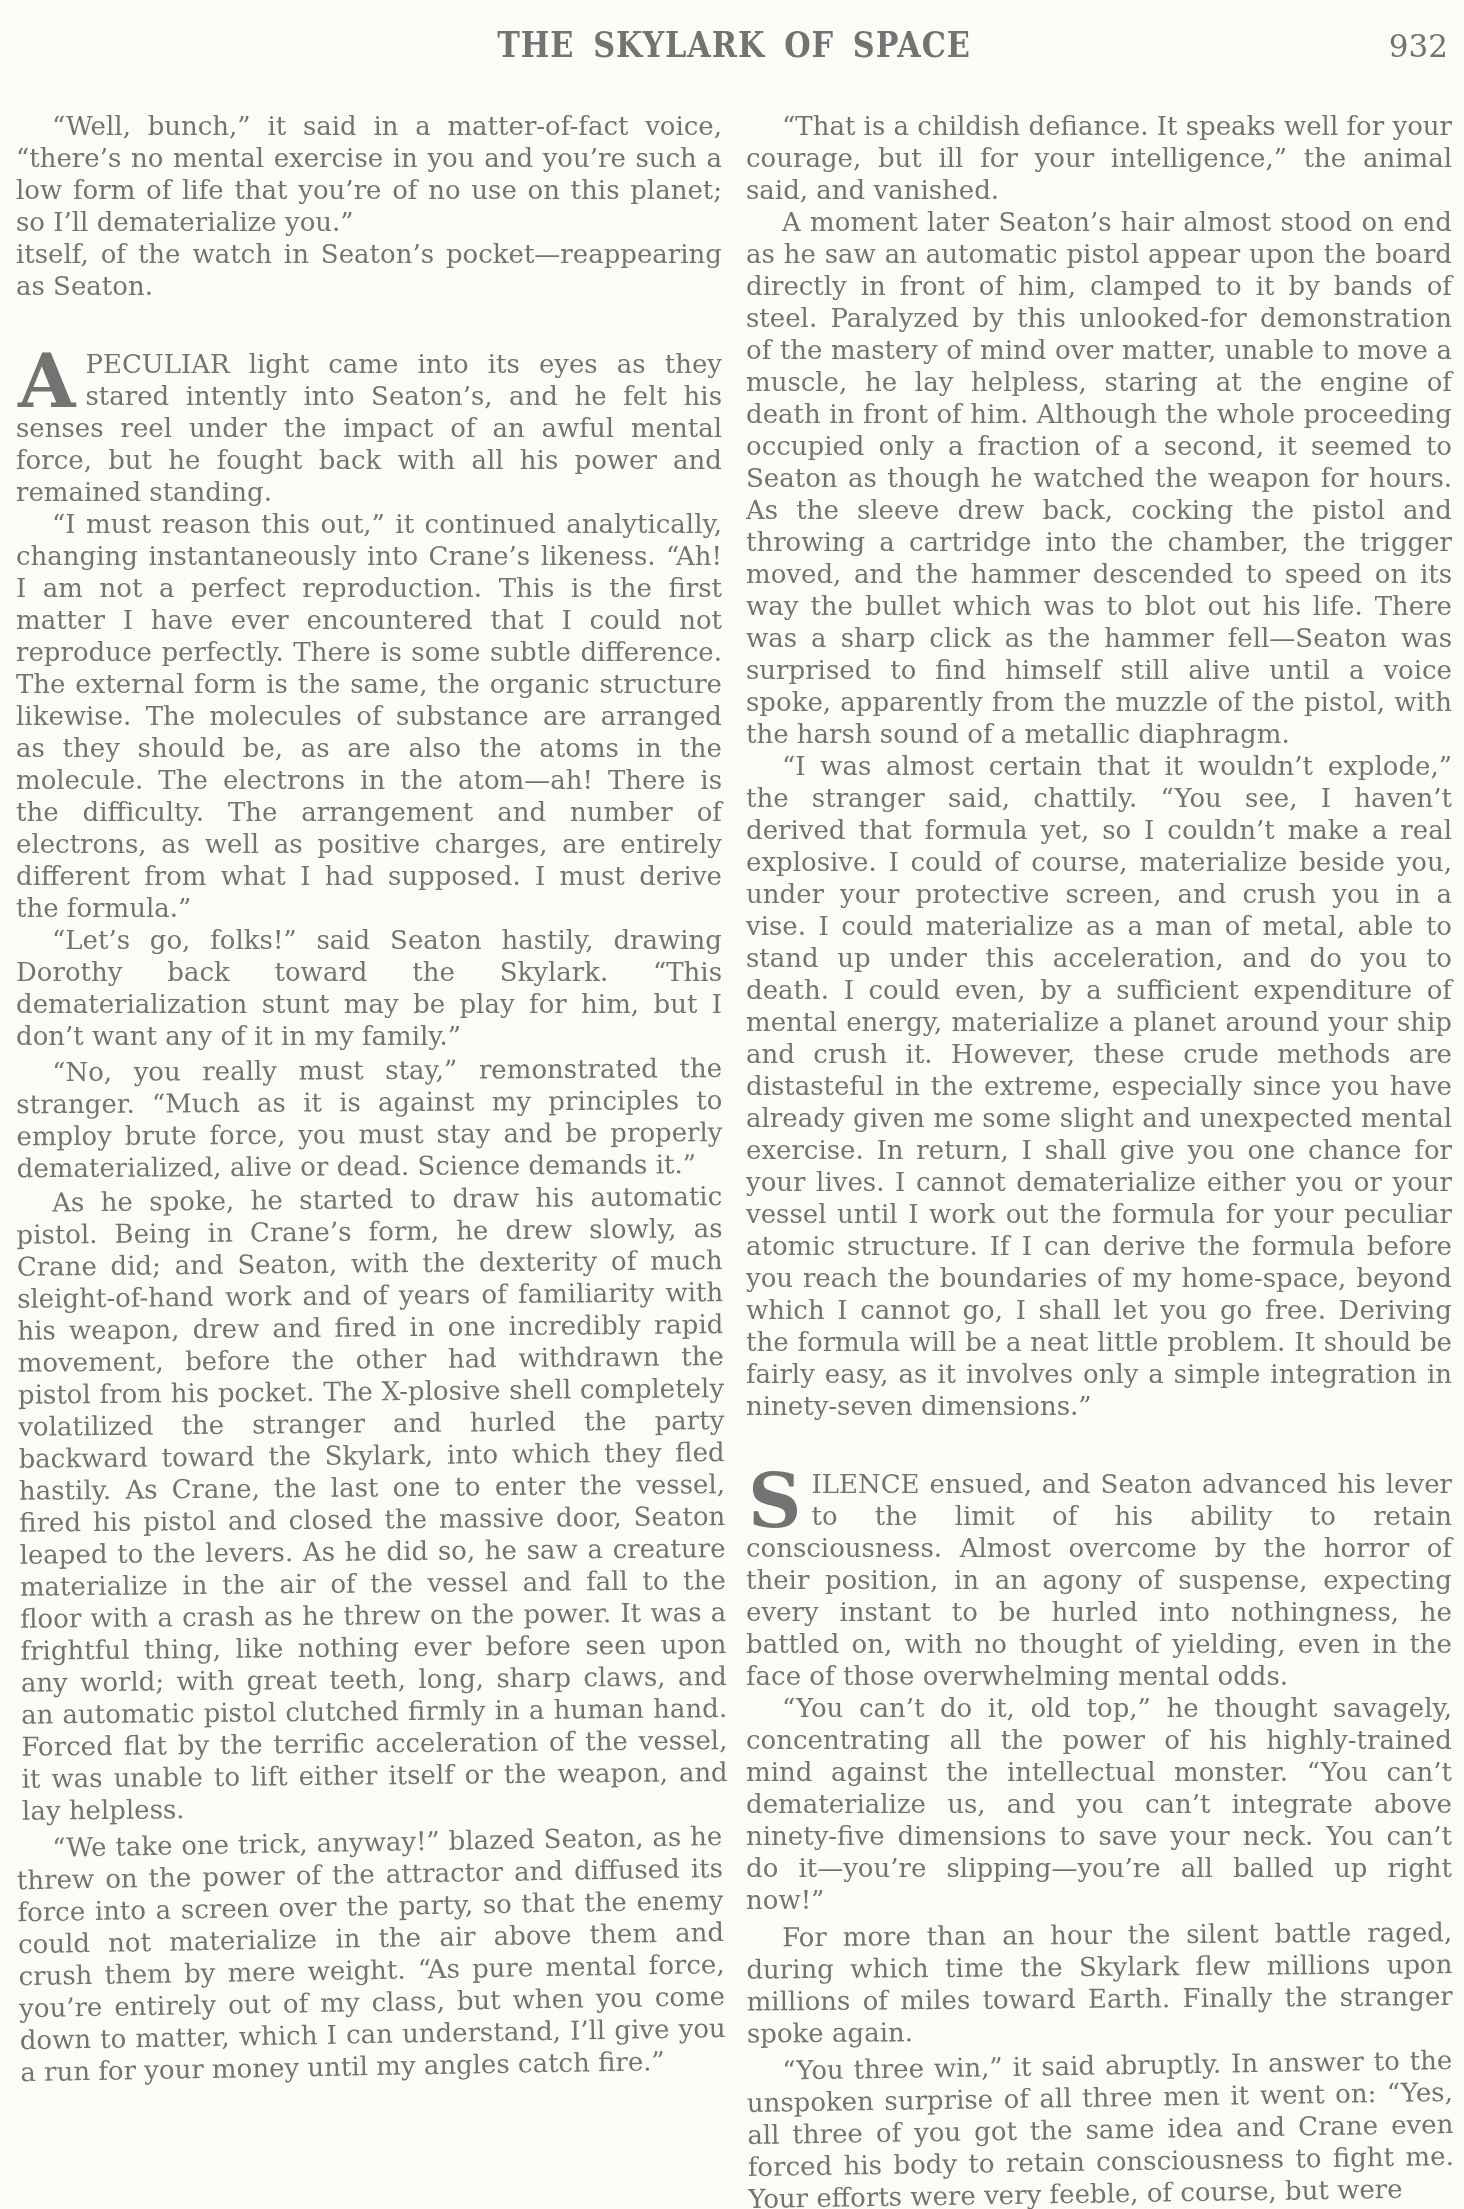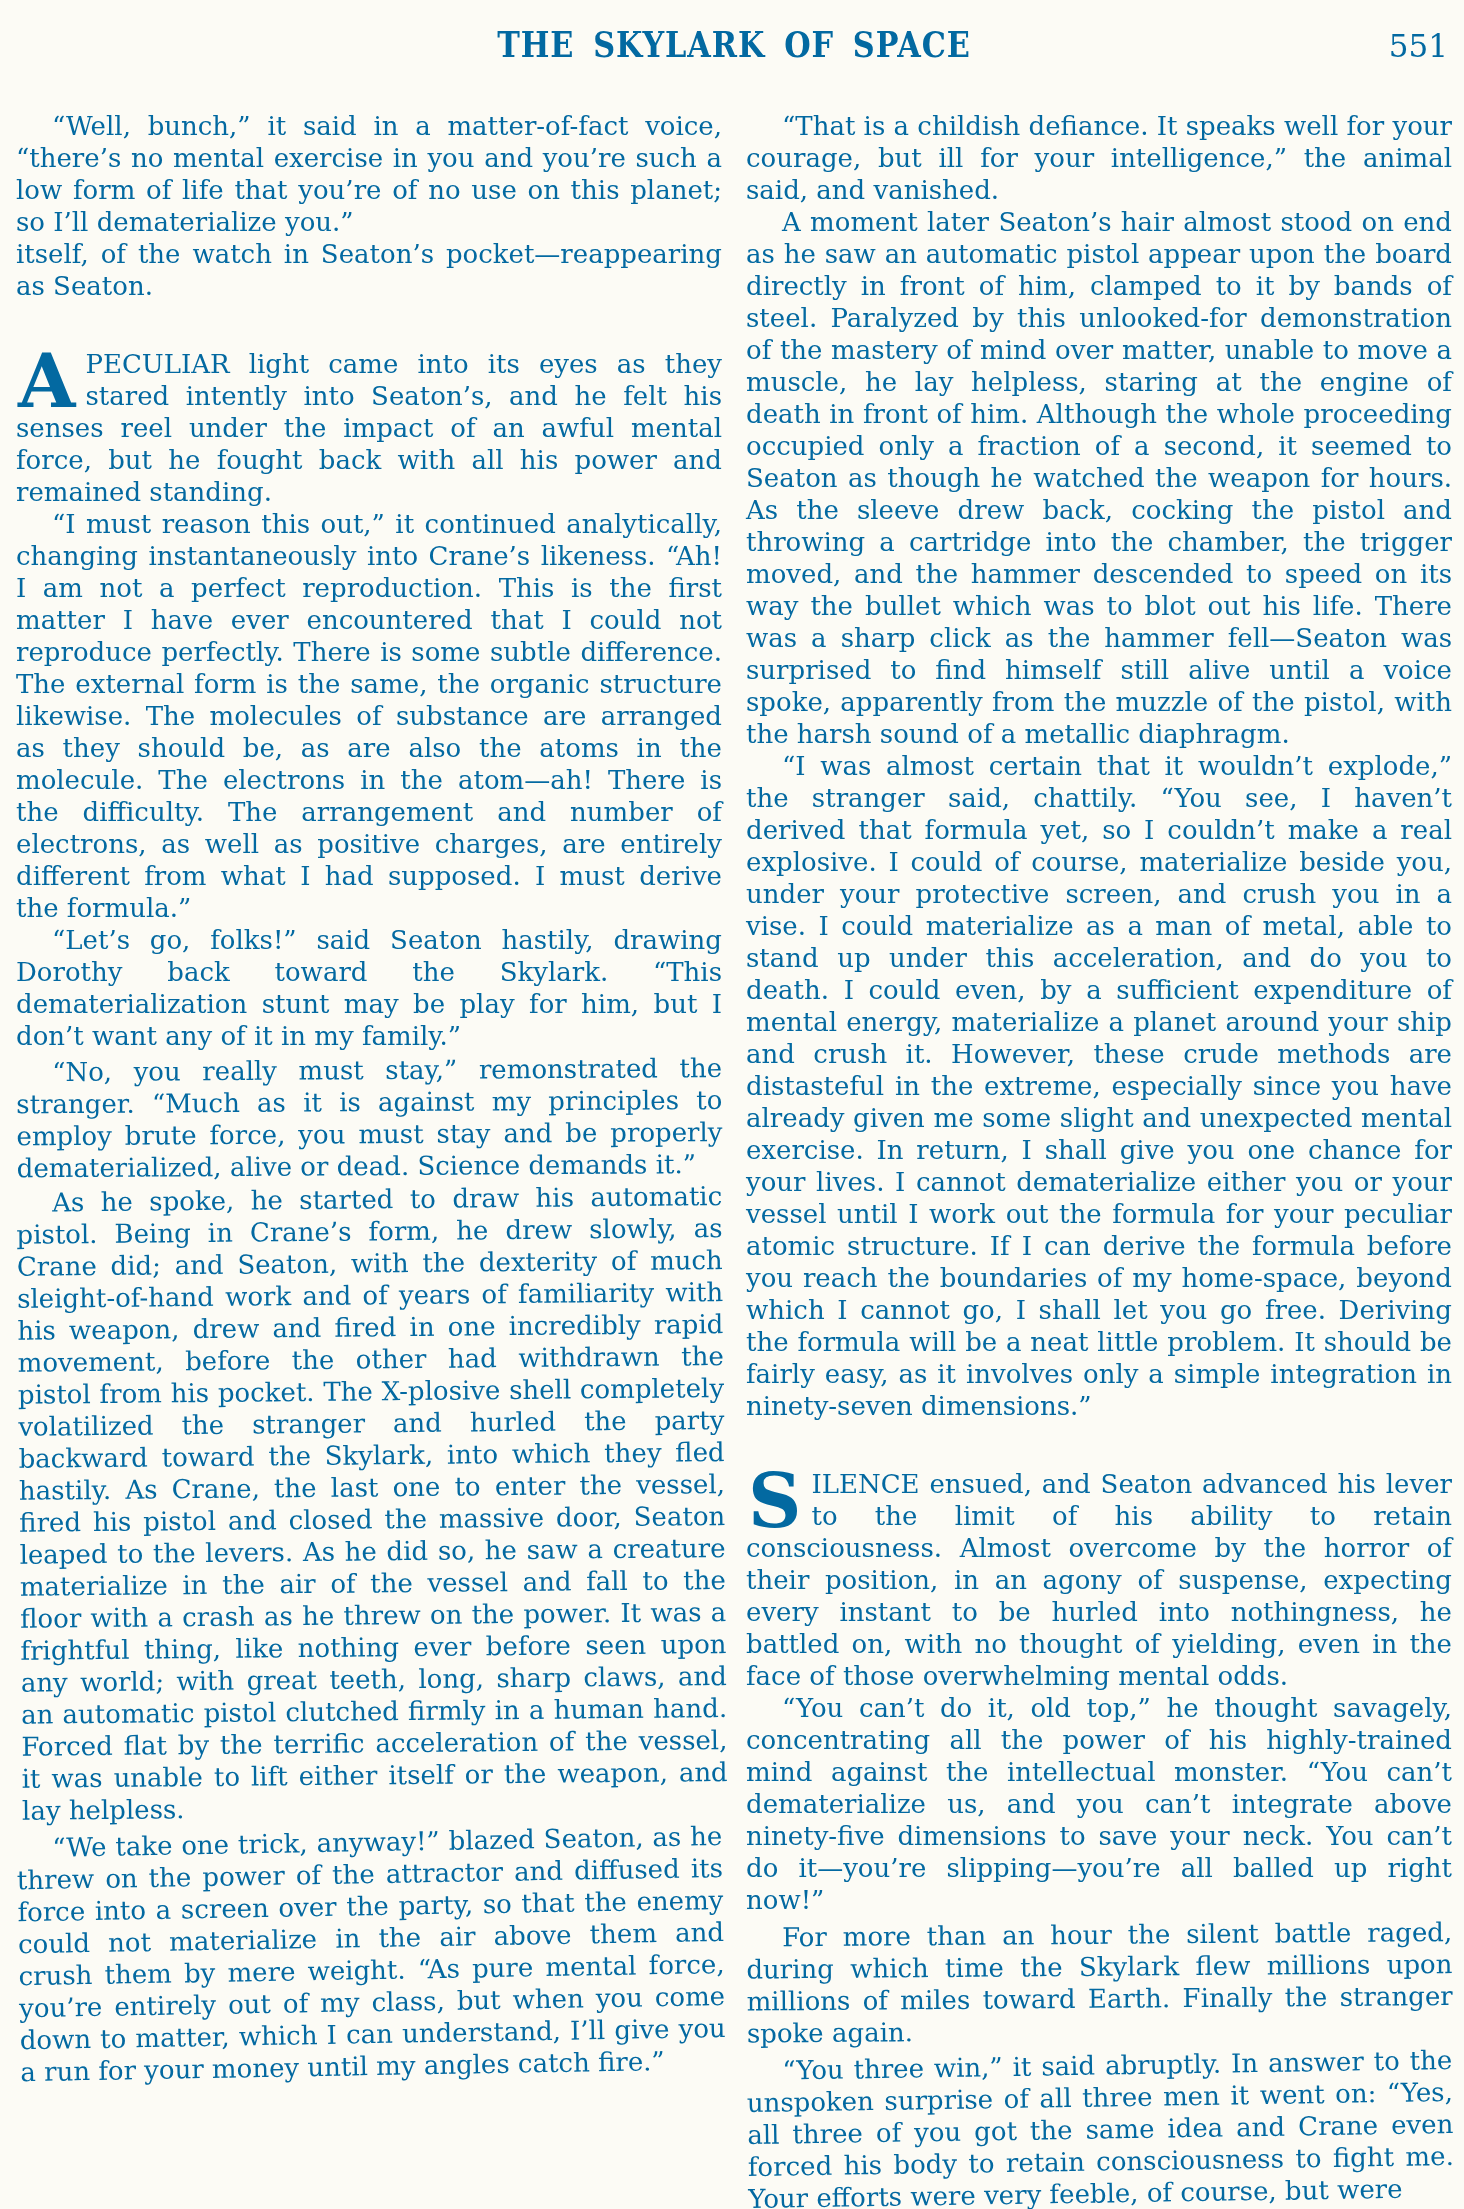--- a/index.html
+++ b/index.html
@@ -2,21 +2,21 @@
 <html><head>
 <meta charset="utf-8">
 <title>Scanned page</title>
 <style>
   * { box-sizing: border-box; }
   html, body { margin:0; padding:0; background:#d8d5cc; }
   .page{
     width:1464px; height:2209px; margin:0 auto; position:relative;
     background:#fcfbf5;
     font-family:"DejaVu Serif","Liberation Serif",serif;
-    color:#0369a1;
+    color:#737373;
     padding:24px 12px 0 16px;
     overflow:hidden;
   }
   .page-header{ position:relative; height:62px; margin-bottom:24px; }
   .running-title{
     margin:0; text-align:center; font-size:33px; font-weight:bold;
     letter-spacing:1px; word-spacing:8px;
     transform:scale(0.92,1.06); transform-origin:center top;
   }
   .page-number{ position:absolute; right:4px; top:4px; font-size:31px; }
@@ -37,21 +37,21 @@
   [data-col="left"] .para:nth-child(9){ transform:rotate(-1.7deg);  transform-origin:100% 0; }
   [data-col="right"] .para:nth-child(6){ transform:rotate(-0.45deg); transform-origin:100% 0; }
   [data-col="right"] .para:nth-child(7){ transform:rotate(-0.9deg);  transform-origin:100% 0; }
 </style>
 </head>
 <body>
 
 <div class="page">
   <header class="page-header">
     <h1 class="running-title">THE SKYLARK OF SPACE</h1>
-    <div class="page-number">551</div>
+    <div class="page-number">932</div>
   </header>
   <main class="columns">
     <section class="column" data-col="left">
         <p class="para indent"><span class="">“Well, bunch,” it said in a matter-of-fact voice, “there’s no mental exercise in you and you’re such a low form of life that you’re of no use on this planet; so I’ll dematerialize you.”</span></p>
         <p class="para"><span class="">itself, of the watch in Seaton’s pocket—reappearing as Seaton.</span></p>
         <p class="para space-before"><span class="dropcap">A</span><span class="">PECULIAR light came into its eyes as they stared intently into Seaton’s, and he felt his senses reel under the impact of an awful mental force, but he fought back with all his power and remained standing.</span></p>
         <p class="para indent"><span class="">“I must reason this out,” it continued analytically, changing instantaneously into Crane’s likeness.  “Ah! I am not a perfect reproduction.  This is the first matter I have ever encountered that I could not reproduce perfectly.  There is some subtle difference.  The external form is the same, the organic structure likewise.  The molecules of substance are arranged as they should be, as are also the atoms in the molecule.  The electrons in the atom—ah!  There is the difficulty.  The arrangement and number of electrons, as well as positive charges, are entirely different from what I had supposed.  I must derive the formula.”</span></p>
         <p class="para indent"><span class="">“Let’s go, folks!” said Seaton hastily, drawing Dorothy back toward the Skylark.  “This dematerialization stunt may be play for him, but I don’t want any of it in my family.”</span></p>
         <p class="para indent"><span class="">“No, you really </span><span class="italic">must</span><span class=""> stay,” remonstrated the stranger.  “Much as it is against my principles to employ brute force, you must stay and be properly dematerialized, alive or dead.  Science demands it.”</span></p>
         <p class="para indent"><span class="">As he spoke, he started to draw his automatic pistol. Being in Crane’s form, he drew slowly, as Crane did; and Seaton, with the dexterity of much sleight-of-hand work and of years of familiarity with his weapon, drew and fired in one incredibly rapid movement, before the other had withdrawn the pistol from his pocket.  The X-plosive shell completely volatilized the stranger and hurled the party backward toward the Skylark, into which they fled hastily.  As Crane, the last one to enter the vessel, fired his pistol and closed the massive door, Seaton leaped to the levers.  As he did so, he saw a creature materialize in the air of the vessel and fall to the floor with a crash as he threw on the power. It was a frightful thing, like nothing ever before seen upon any world; with great teeth, long, sharp claws, and an automatic pistol clutched firmly in a human hand.  Forced flat by the terrific acceleration of the vessel, it was unable to lift either itself or the weapon, and lay helpless.</span></p>

